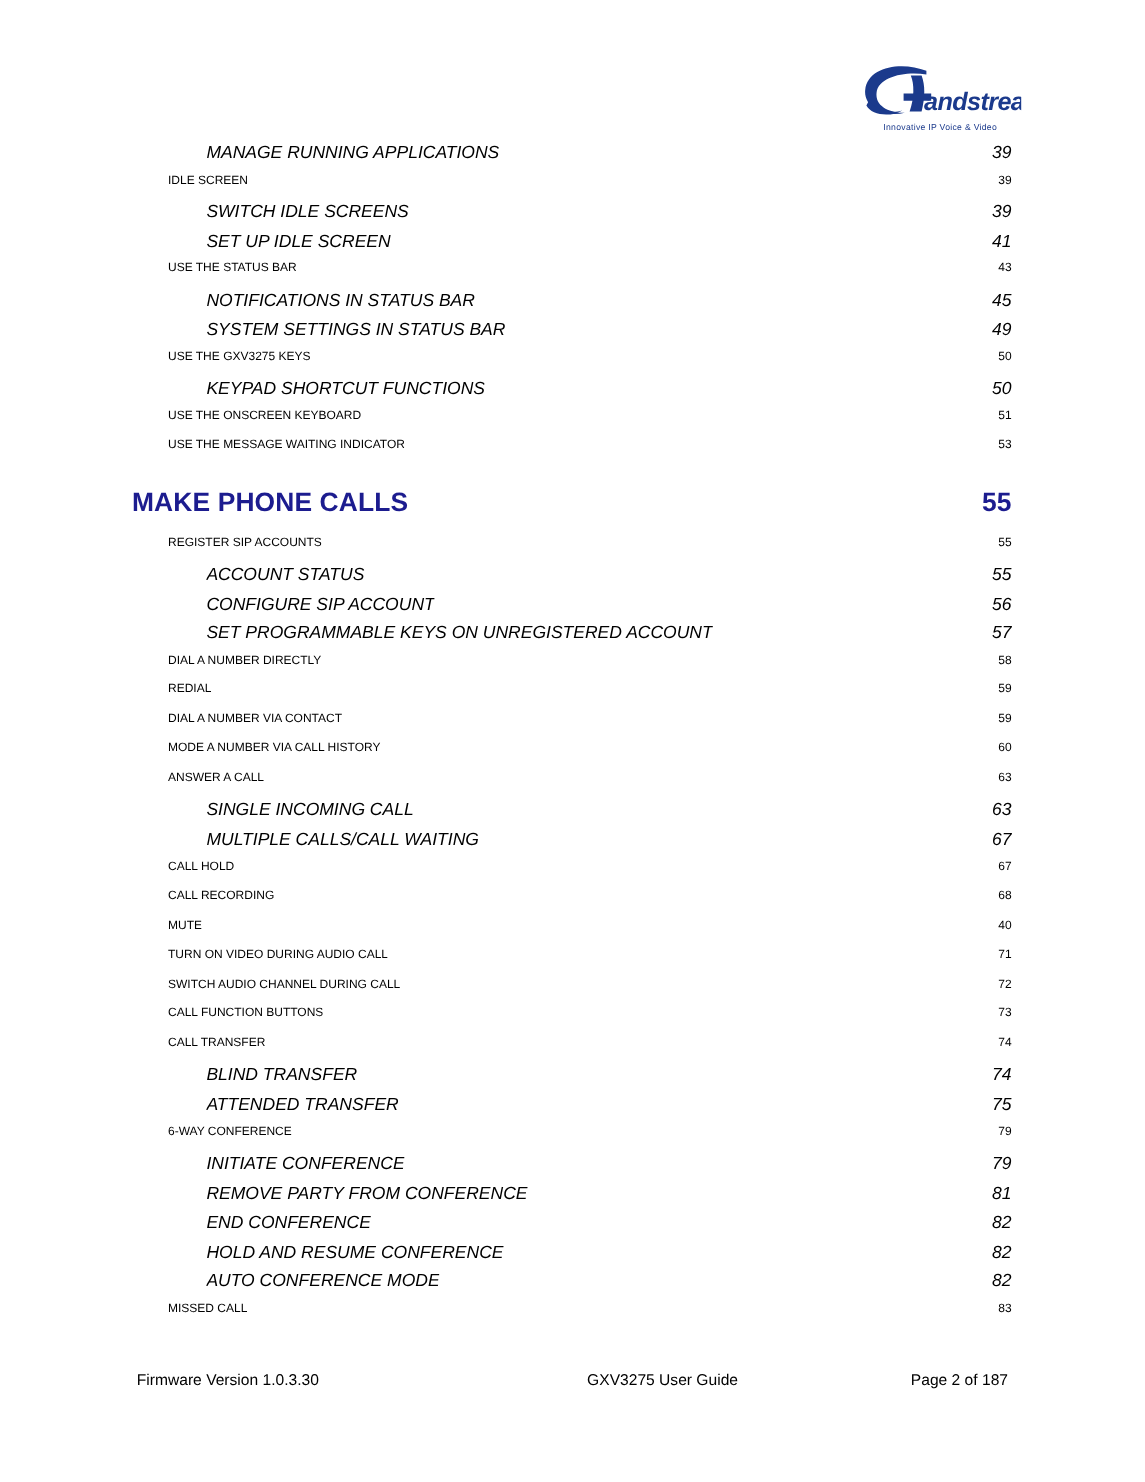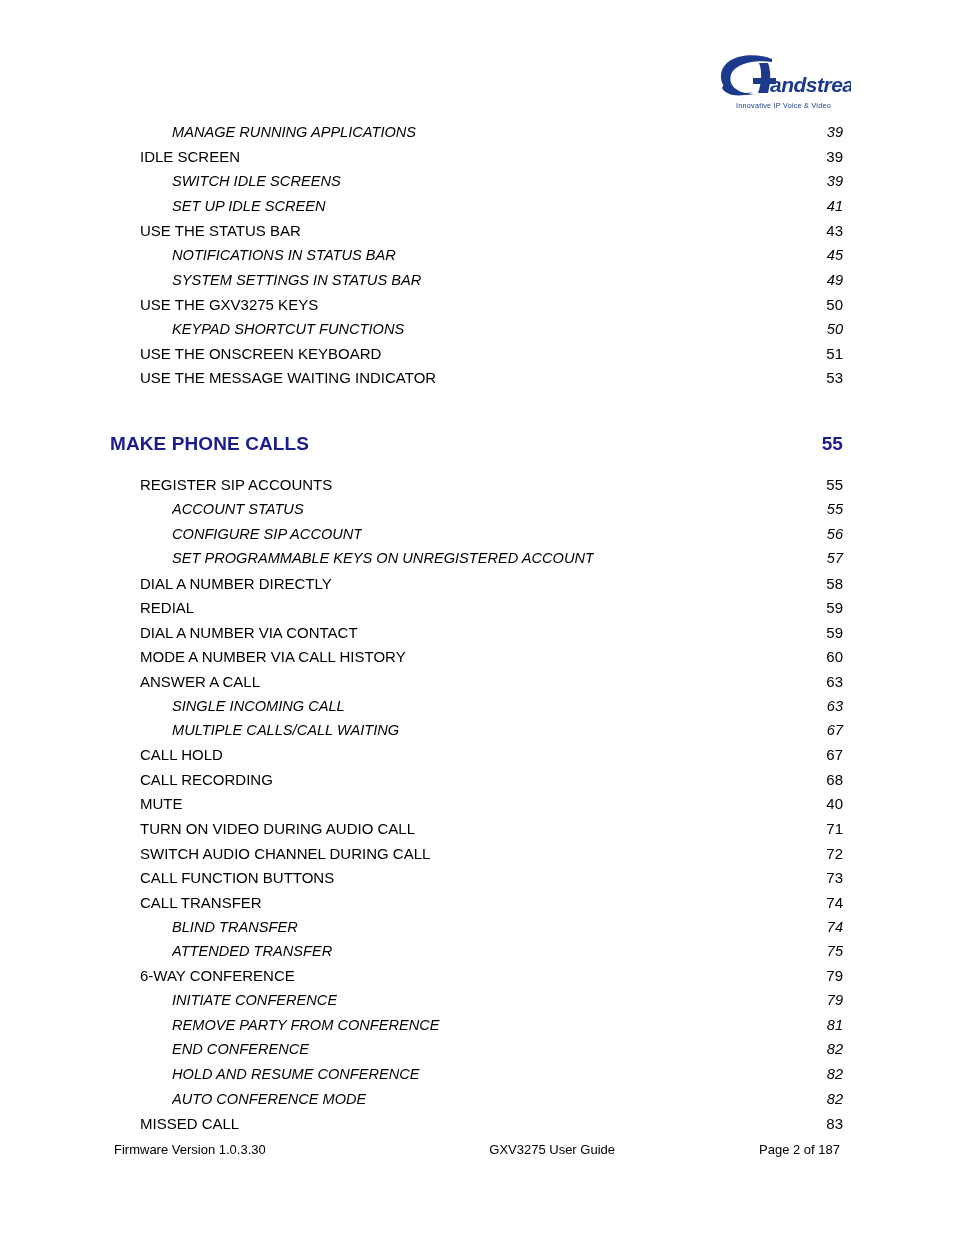--- a/index.html
+++ b/index.html
@@ -39,57 +39,56 @@
   
   .toc {
     position: absolute;
     left: 110px;
     top: 120px;
     width: 733px;
   }
 
   .toc-row {
     display: flex;
-    align-items: center;
+    align-items: flex-start;
     justify-content: space-between;
     height: 24.55px;
     white-space: nowrap;
   }
   .toc-row .label { flex: 0 1 auto; overflow: hidden; }
   .toc-row .page  { flex: 0 0 auto; text-align: right; }
 
   
   .lvl1 {
-    font-size: 15px;
+    font-size: 10px;
     font-style: normal;
     padding-left: 30px;
   }
   .lvl1 .page { font-style: normal; }
 
   
   .lvl2 {
     font-size: 14.6px;
     font-style: italic;
     padding-left: 62px;
   }
   .lvl2 .page { font-style: italic; }
 
   
   .chapter {
     display: flex;
-    align-items: center;
+    align-items: flex-start;
     justify-content: space-between;
     color: #1c1c8f;
-    font-size: 19px;
+    font-size: 22px;
     font-weight: bold;
     letter-spacing: 0.1px;
     height: 24.55px;
     padding-left: 0px;
     white-space: nowrap;
-    margin-top: 26px;
   }
   .spacer-before { height: 16px; }
   .spacer-after  { height: 16px; }
 
   
   .footer {
     position: absolute;
     left: 114px;
     right: 114px;
     top: 1142px;

